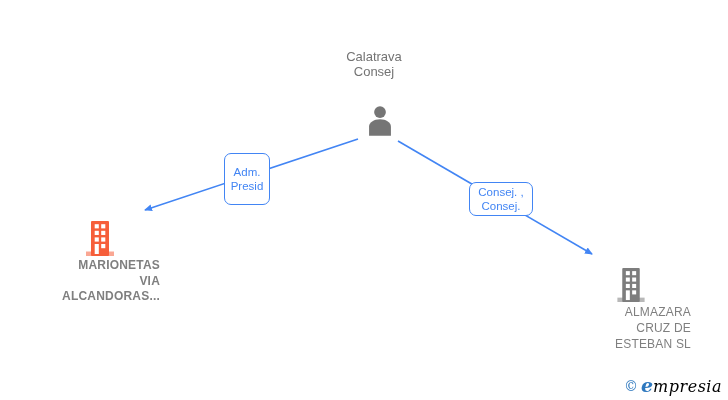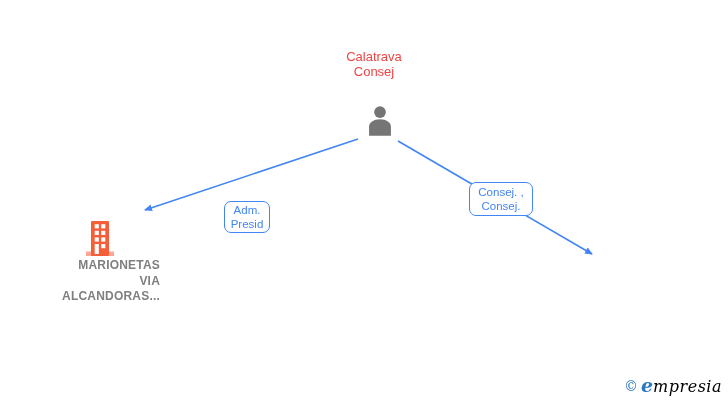--- a/index.html
+++ b/index.html
@@ -4,32 +4,32 @@
 <style>
   html,body{margin:0;padding:0;background:#ffffff;}
   .canvas{
     position:relative;width:728px;height:400px;background:#ffffff;
     font-family:"Liberation Sans",sans-serif;overflow:hidden;
   }
   .edge-svg{position:absolute;left:0;top:0;}
   .node-icon-svg{display:block;}
   .person-label{
     position:absolute;left:314px;top:49px;width:120px;text-align:center;
-    color:#ef4444;font-size:13px;line-height:15px;
+    color:#737373;font-size:13px;line-height:15px;
   }
   .person-label span{display:block;}
   .person-icon{position:absolute;left:364px;top:105px;width:32px;height:31px;}
   .edge-label{
     position:absolute;background:#ffffff;border:1.5px solid #4285f4;border-radius:7px;
     color:#4285f4;font-size:11.5px;line-height:14px;text-align:center;
     display:flex;flex-direction:column;justify-content:center;box-sizing:border-box;
     padding:2px 3px;cursor:pointer;
   }
   .edge-label span{display:block;}
-  .edge-label-0{left:224px;top:153px;width:46px;height:32px;margin-top:48px;}
+  .edge-label-0{left:224px;top:153px;width:46px;height:52px;}
   .edge-label-1{left:469px;top:182px;width:64px;height:34px;}
   .company{position:absolute;width:120px;text-align:right;cursor:pointer;}
   .company-0{left:40px;top:221px;}
   .company-1{left:571px;top:268px;}
   .company .icon-wrap{display:block;margin:0 auto;width:28px;}
   .company-label{color:#7f7f7f;font-size:12px;}
   .company-label span{display:block;}
   .company-0 .company-label{font-weight:bold;line-height:15.5px;margin-top:2px;letter-spacing:.2px;}
   .company-1 .company-label{font-weight:normal;line-height:16px;margin-top:2px;letter-spacing:.2px;}
   .person-node{position:absolute;left:314px;top:49px;width:120px;height:88px;cursor:pointer;}
@@ -92,18 +92,39 @@
         <rect x="15.2" y="23" width="4.1" height="4.2" fill="#ffffff"></rect>
       </svg>
     </span>
     <div class="company-label">
       <span>MARIONETAS</span>
       <span>VIA</span>
       <span>ALCANDORAS...</span>
     </div>
   </div>
 
+  <div class="company company-1">
+    <span class="icon-wrap">
+      <svg class="node-icon-svg" width="28" height="34" viewBox="0 0 28 35">
+        <rect x="0" y="30.5" width="28" height="4.5" fill="#7d7d7d" opacity="0.55"></rect>
+        <rect x="5" y="0" width="18" height="35" rx="1" fill="#7d7d7d"></rect>
+        <rect x="8.7" y="3.2" width="4.1" height="4.2" fill="#ffffff"></rect>
+        <rect x="15.2" y="3.2" width="4.1" height="4.2" fill="#ffffff"></rect>
+        <rect x="8.7" y="9.8" width="4.1" height="4.2" fill="#ffffff"></rect>
+        <rect x="15.2" y="9.8" width="4.1" height="4.2" fill="#ffffff"></rect>
+        <rect x="8.7" y="16.4" width="4.1" height="4.2" fill="#ffffff"></rect>
+        <rect x="15.2" y="16.4" width="4.1" height="4.2" fill="#ffffff"></rect>
+        <rect x="8.7" y="23" width="4.1" height="10" fill="#ffffff"></rect>
+        <rect x="15.2" y="23" width="4.1" height="4.2" fill="#ffffff"></rect>
+      </svg>
+    </span>
+    <div class="company-label">
+      <span>ALMAZARA</span>
+      <span>CRUZ DE</span>
+      <span>ESTEBAN SL</span>
+    </div>
+  </div>
 
   <div class="logo">
     <span class="copy">©</span><span class="e">e</span><span class="rest">mpresia</span>
   </div>
 
 </div>
 
 </body></html>

